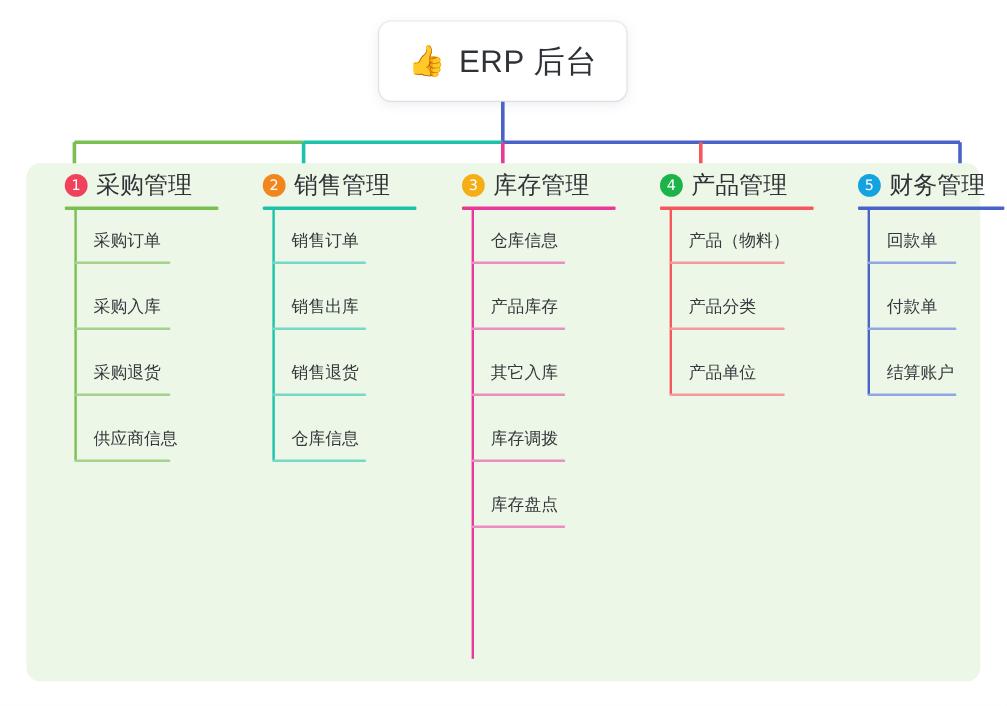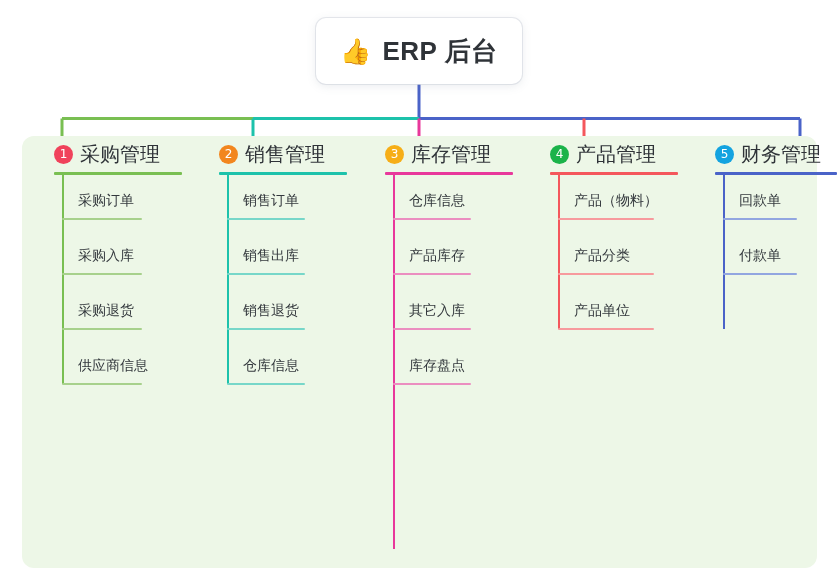--- a/index.html
+++ b/index.html
@@ -42,21 +42,20 @@
   #root-card .thumb {
     font-size: 25px;
     line-height: 1;
     display: block;
   }
   #root-card .root-title {
     font-size: 26px;
     color: #2f3338;
     letter-spacing: 0.5px;
     white-space: nowrap;
-    font-weight: bold;
   }
 
   
   #connectors {
     position: absolute;
     left: 0;
     top: 0;
     width: 839px;
     height: 588px;
     pointer-events: none;
@@ -229,20 +228,24 @@
           </div>
           <div class="item">
             <span class="item-label">产品库存</span>
             <div class="item-rule" style="width: 78px; background: rgb(235, 142, 192);"></div>
           </div>
           <div class="item">
             <span class="item-label">其它入库</span>
             <div class="item-rule" style="width: 78px; background: rgb(235, 142, 192);"></div>
           </div>
           <div class="item">
+            <span class="item-label">库存调拨</span>
+            <div class="item-rule" style="width: 78px; background: rgb(235, 142, 192);"></div>
+          </div>
+          <div class="item">
             <span class="item-label">库存盘点</span>
             <div class="item-rule" style="width: 78px; background: rgb(235, 142, 192);"></div>
           </div>
         </div>
       </div>
       <div class="column" style="left: 512px; width: 150px;">
         <div class="col-head">
           <span class="badge" style="background: rgb(27, 179, 74);">4</span>
           <span class="col-title">产品管理</span>
         </div>
@@ -272,17 +275,21 @@
         <div class="spine" style="height: 155px; background: rgb(74, 99, 200);"></div>
         <div class="items">
           <div class="item">
             <span class="item-label">回款单</span>
             <div class="item-rule" style="width: 74px; background: rgb(146, 166, 224);"></div>
           </div>
           <div class="item">
             <span class="item-label">付款单</span>
             <div class="item-rule" style="width: 74px; background: rgb(146, 166, 224);"></div>
           </div>
+          <div class="item">
+            <span class="item-label">结算账户</span>
+            <div class="item-rule" style="width: 74px; background: rgb(146, 166, 224);"></div>
+          </div>
         </div>
       </div>
     </div>
 
 </div>
 
 </body></html>

